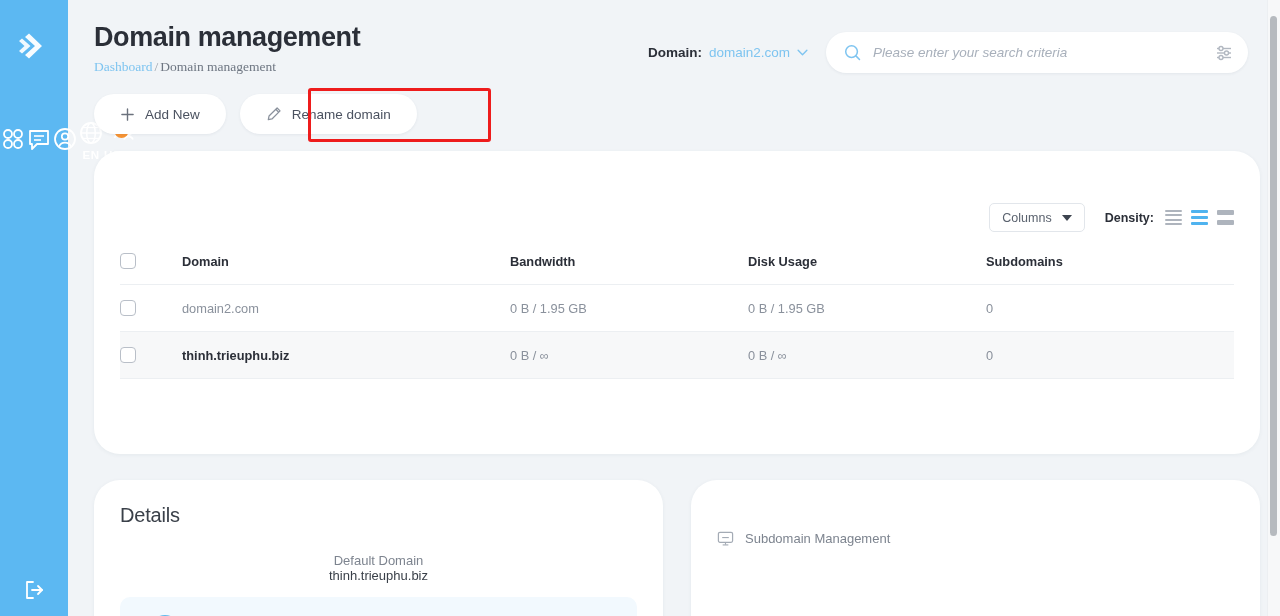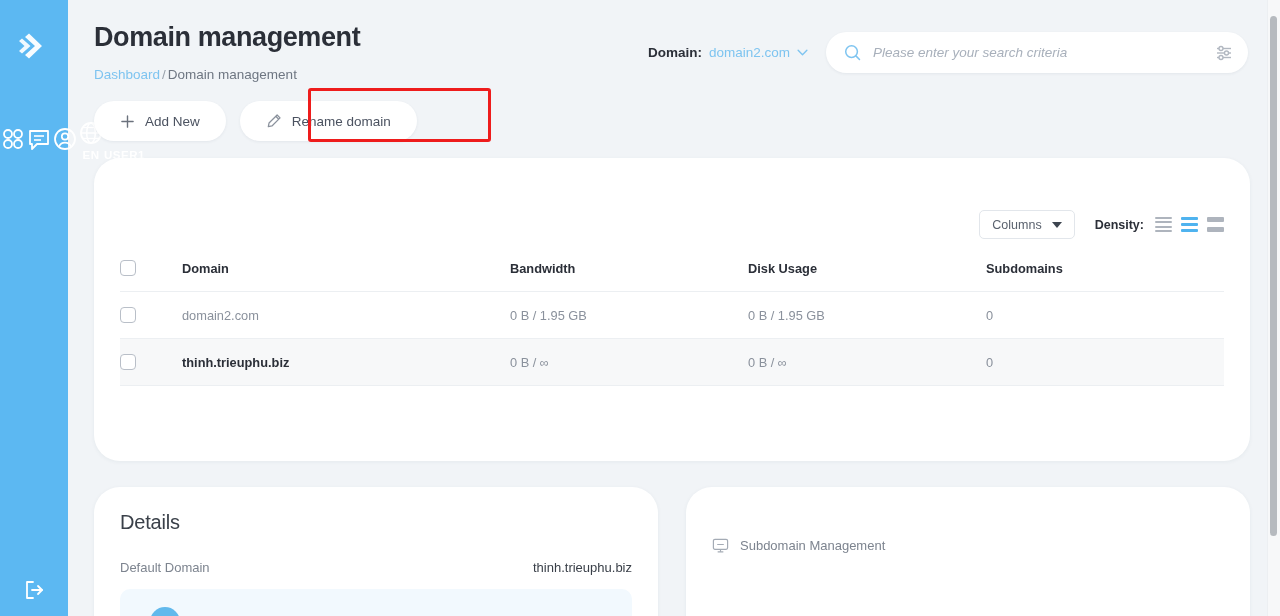--- a/index.html
+++ b/index.html
@@ -36,28 +36,28 @@
   }
   .logout-wrap {
     position: absolute; bottom: 14px; left: 0; width: 100%;
     display: flex; justify-content: center;
   }
 
   
   .main {
     flex: 1 1 auto; height: 616px;
     position: relative; overflow: hidden;
-    padding: 0 30px 0 26px;
+    padding: 0 20px 0 26px;
   }
 
   .page-title {
     font-size: 27px; font-weight: bold; color: #2b2f38;
     letter-spacing: -0.4px; margin-top: 22px;
   }
-  .breadcrumb { font-size: 13.5px; color: #6e7682; margin-top: 14px; }
+  .breadcrumb { font-size: 13.5px; color: #6e7682; margin-top: 6px; font-family: Liberation Serif, serif; }
   .breadcrumb a { color: #7ec4f0; text-decoration: none; cursor: pointer; }
   .breadcrumb .sep { color: #9aa2ac; margin: 0 2px; }
 
   
   .header-right {
     position: absolute; top: 32px; right: 32px;
     display: flex; align-items: center; gap: 18px;
   }
   .domain-pick { display: flex; align-items: center; gap: 7px; font-size: 13.5px; }
   .domain-pick .dk { color: #2b2f38; font-weight: bold; }
@@ -143,21 +143,21 @@
   }
 
   
   .bottom-row { display: flex; gap: 28px; margin-top: 26px; }
   .bcard { flex: 1 1 0; padding: 24px 26px 0 26px; height: 180px; overflow: hidden; }
   .bcard h2 {
     font-size: 20px; font-weight: normal; color: #3a4049; letter-spacing: -0.2px;
   }
   .detail-row {
     display: flex; align-items: center; justify-content: space-between;
-    margin-top: 26px; font-size: 13px;
+    margin-top: 26px; font-size: 13px; flex-direction: column;
   }
   .detail-row .dl { color: #7d848f; }
   .detail-row .dv { color: #3a4049; }
   .blue-panel {
     margin-top: 14px; background: #f2f9fe; border-radius: 10px;
     height: 60px; position: relative; padding: 12px 16px;
   }
   .blue-circle {
     position: absolute; left: 30px; top: 18px;
     width: 30px; height: 30px; border-radius: 50%; background: #62b9ec;

